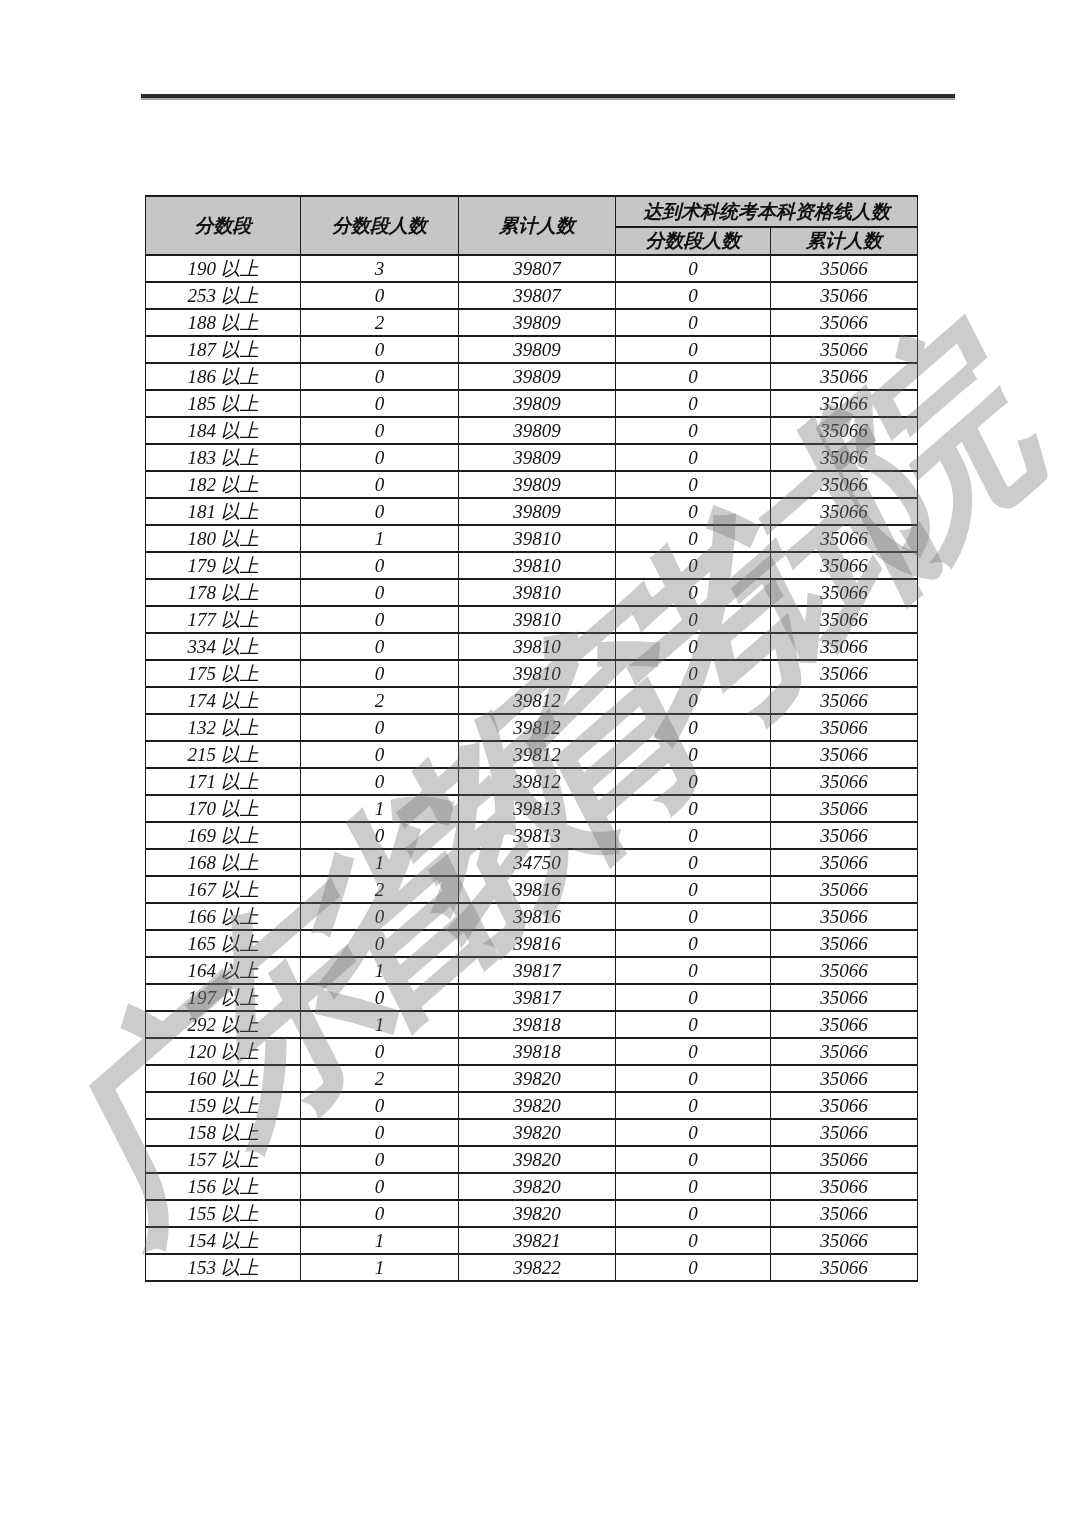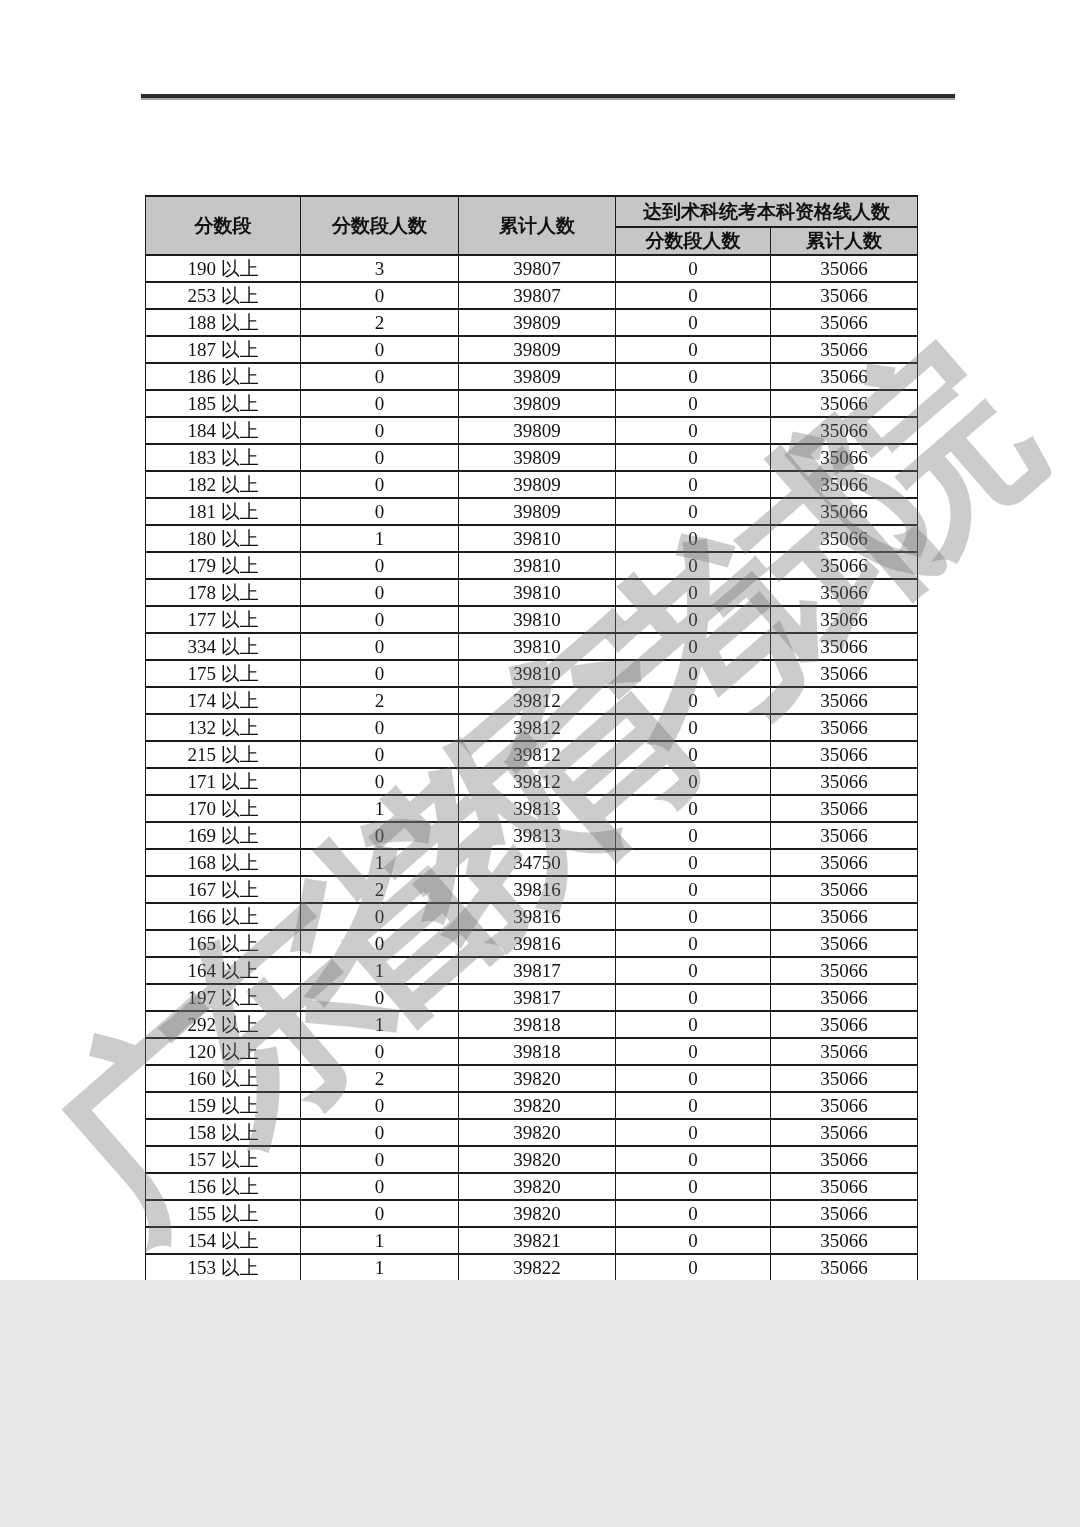--- a/index.html
+++ b/index.html
@@ -3,25 +3,26 @@
 <meta charset="utf-8">
 <style>
   html, body {
     margin: 0;
     padding: 0;
     background: #e9e9e9;
   }
   .page {
     position: relative;
     width: 1080px;
-    height: 1280px;
+    height: 1527px;
     background: #ffffff;
     overflow: hidden;
     font-family: "Liberation Serif", "DejaVu Serif", serif;
     color: #111111;
+    font-style: italic;
   }
   .top-rule {
     position: absolute;
     left: 141px;
     top: 94px;
     width: 814px;
     height: 4px;
     background: var(--rule-color, #2a2a2a);
     box-shadow: 0 2px 0 #a8a8a8;
   }

